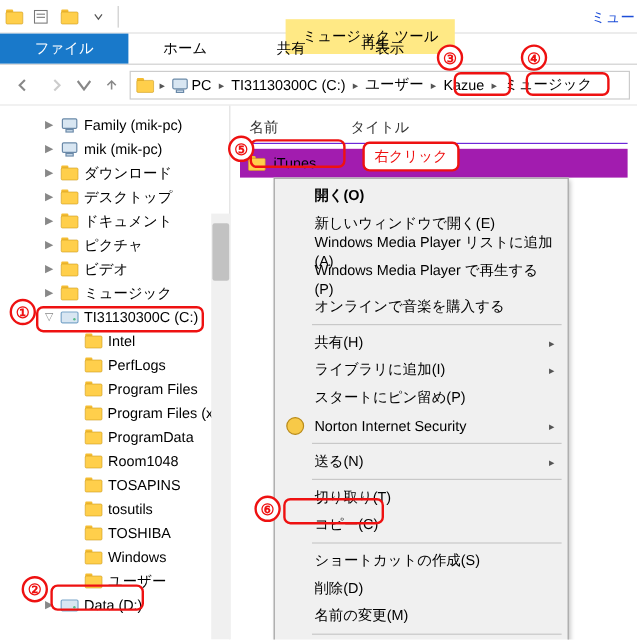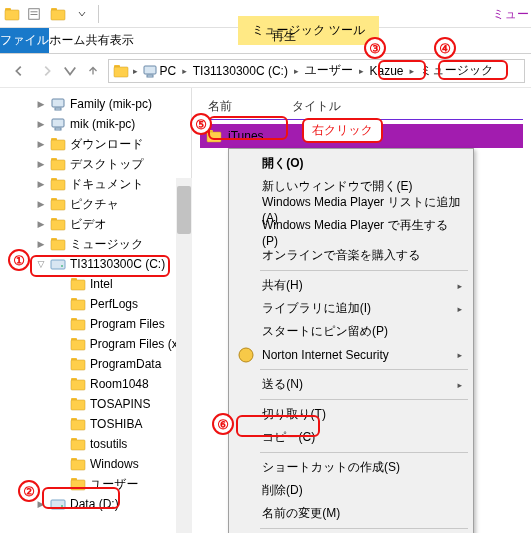--- a/index.html
+++ b/index.html
@@ -4,25 +4,25 @@
 <style>
 * { margin: 0; padding: 0; box-sizing: border-box; font-family: "Yu Gothic UI", "Meiryo", sans-serif; font-size: 12px; }
 body { width: 531px; height: 533px; background: #fff; position: relative; overflow: hidden; }
 
 
 .titlebar { height: 28px; background: #fff; display: flex; align-items: center; padding: 0 4px; border-bottom: 1px solid #e0e0e0; }
 .titlebar .icon-folder-small { width: 16px; height: 16px; margin-right: 2px; }
 .titlebar .qat-btn { width: 24px; height: 24px; display: flex; align-items: center; justify-content: center; }
 .titlebar .divider { width: 1px; height: 18px; background: #ccc; margin: 0 4px; }
 .music-tools { position: absolute; left: 238px; top: 16px; background: #ffe985; padding: 6px 14px; font-size: 12px; }
-.music-label-right { position: absolute; right: 2px; top: 6px; font-size: 12px; color: #a21caf; }
+.music-label-right { position: absolute; right: 2px; top: 6px; font-size: 12px; color: #1d4ed8; }
 
 
 .ribbon { height: 26px; display: flex; align-items: stretch; border-bottom: 1px solid #d0d0d0; position: relative; }
-.ribbon-tab { padding: 0 0; display: flex; align-items: center; font-size: 12px; cursor: pointer; }
+.ribbon-tab { padding: 0 29px; display: flex; align-items: center; font-size: 12px; cursor: pointer; }
 .ribbon-tab.file { background: #1979ca; color: #fff; }
 .ribbon-tab.music { position: absolute; left: 272px; background: transparent; }
 
 
 .addrbar { height: 34px; display: flex; align-items: center; padding: 4px 6px; gap: 2px; border-bottom: 1px solid #e8e8e8; }
 .nav-btn { width: 26px; height: 26px; border-radius: 50%; display: flex; align-items: center; justify-content: center; color: #888; }
 .nav-btn svg { width: 14px; height: 14px; }
 .breadcrumb { flex: 1; height: 24px; border: 1px solid #ccc; background: #fff; display: flex; align-items: center; padding: 0 4px; overflow: hidden; }
 .bc-seg { display: flex; align-items: center; padding: 0 2px; white-space: nowrap; }
 .bc-arrow { padding: 0 4px; color: #555; font-size: 9px; }
@@ -268,28 +268,28 @@
         <svg class="ficon" viewBox="0 0 16 16">
           <use href="#folder16"></use>
         </svg>
         <span>TOSAPINS</span>
       </div>
       <div class="tree-item lvl2">
         <span class="exp"></span>
         <svg class="ficon" viewBox="0 0 16 16">
           <use href="#folder16"></use>
         </svg>
+        <span>tosutils</span>
+      </div>
+      <div class="tree-item lvl2">
+        <span class="exp"></span>
+        <svg class="ficon" viewBox="0 0 16 16">
+          <use href="#folder16"></use>
+        </svg>
         <span>TOSHIBA</span>
-      </div>
-      <div class="tree-item lvl2">
-        <span class="exp"></span>
-        <svg class="ficon" viewBox="0 0 16 16">
-          <use href="#folder16"></use>
-        </svg>
-        <span>tosutils</span>
       </div>
       <div class="tree-item lvl2">
         <span class="exp"></span>
         <svg class="ficon" viewBox="0 0 16 16">
           <use href="#folder16"></use>
         </svg>
         <span>Windows</span>
       </div>
       <div class="tree-item lvl2">
         <span class="exp"></span>

